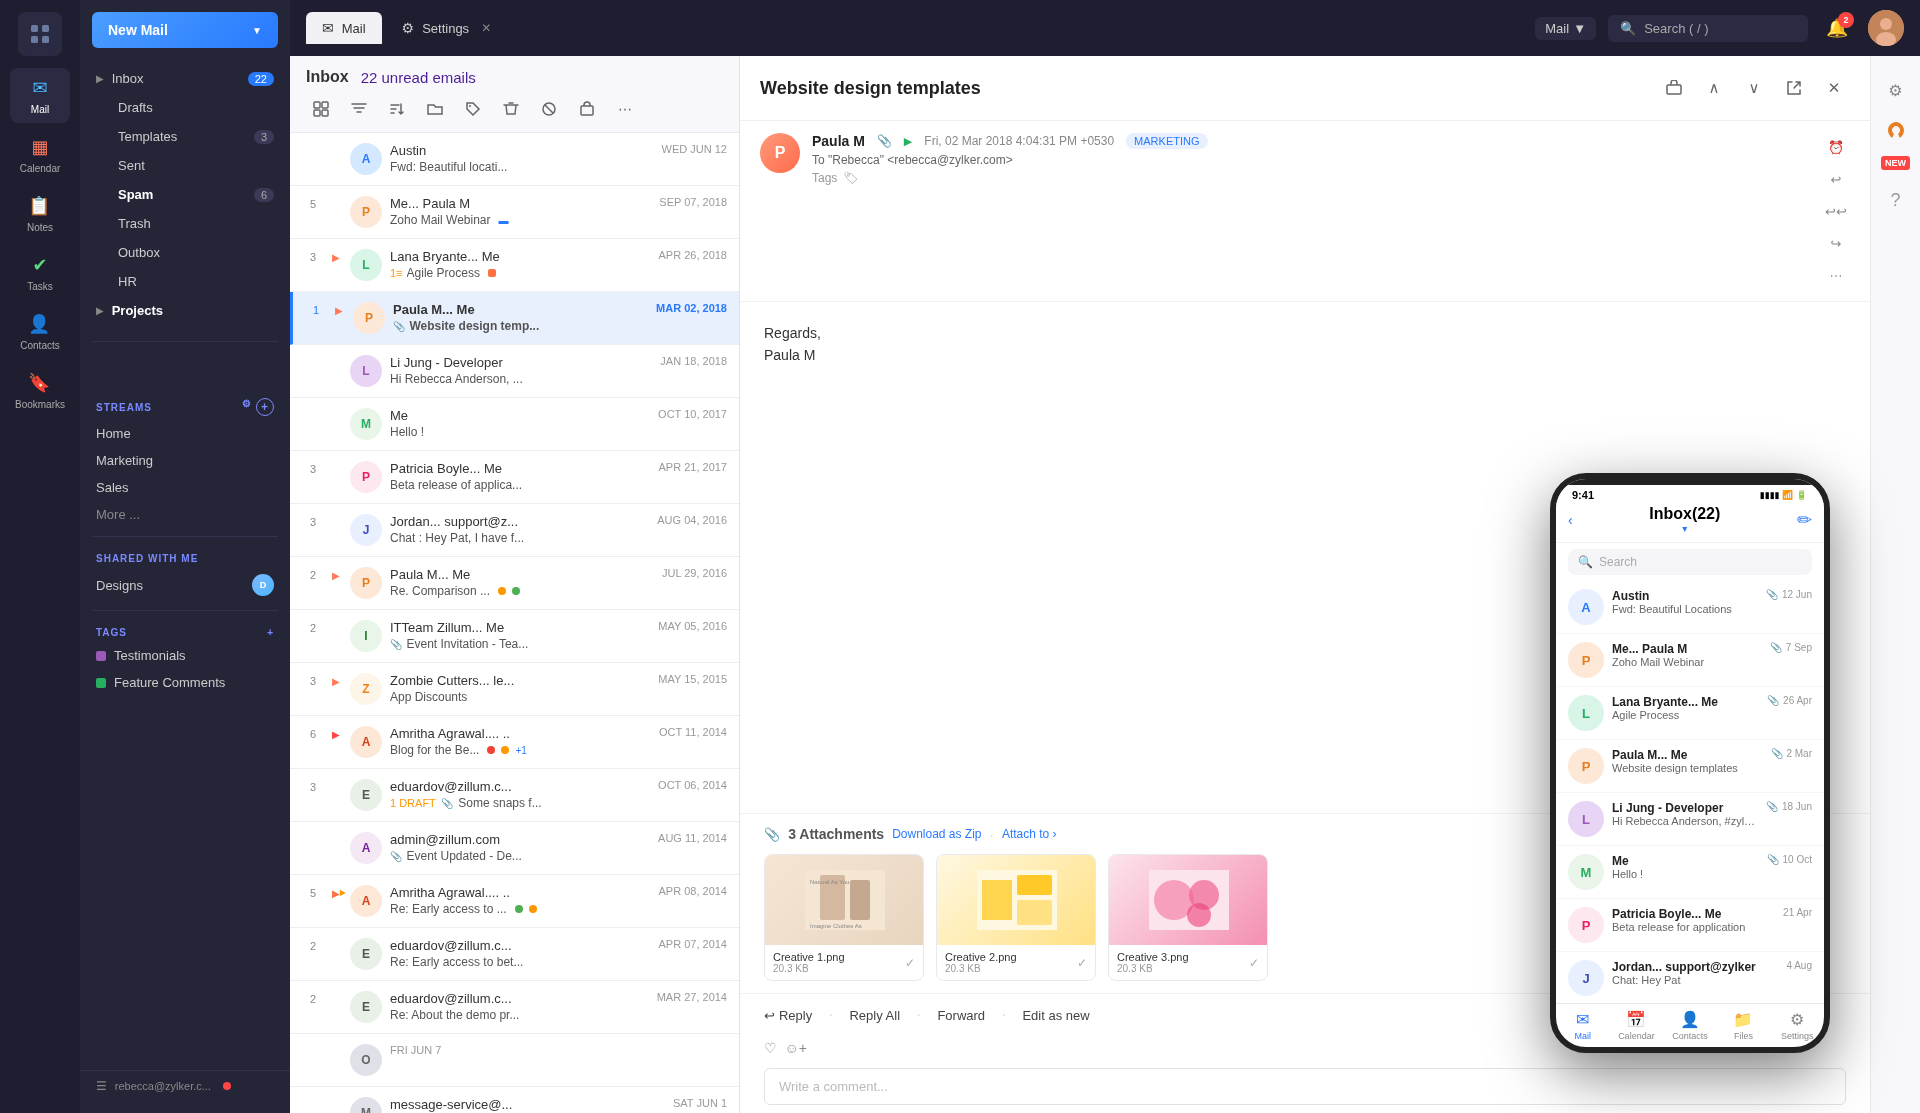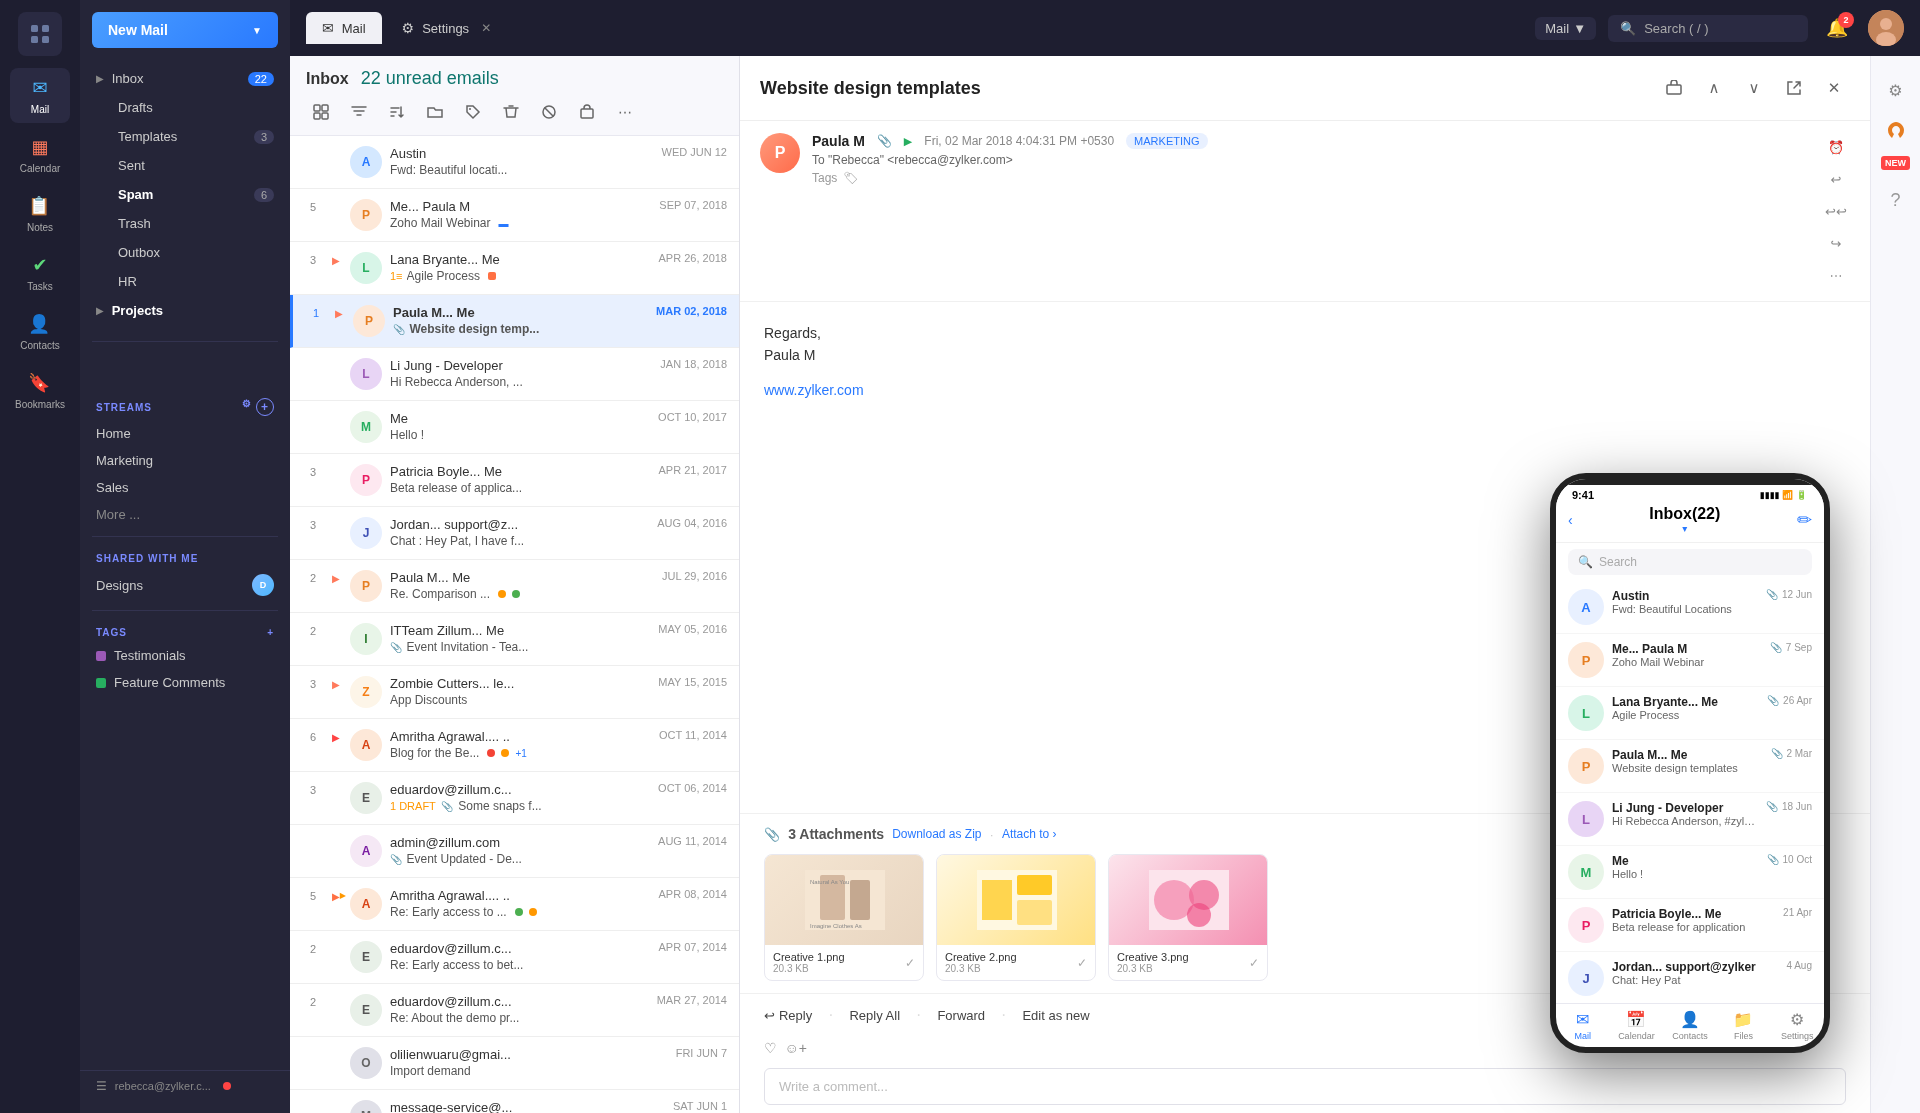--- a/index.html
+++ b/index.html
@@ -274,21 +274,21 @@
       background: #f8f8fc;
       border-bottom: 1px solid #e8e8f0;
     }
     .email-list-title-row {
       display: flex; align-items: center; gap: 12px;
       margin-bottom: 8px;
     }
     .email-list-title {
       font-size: 16px; font-weight: 600; color: #333;
     }
-    .unread-count { font-size: 18px; color: #0f766e; font-weight: 500; cursor: pointer; }
+    .unread-count { font-size: 15px; color: #4c1d95; font-weight: 500; cursor: pointer; }
     .email-list-toolbar {
       display: flex; align-items: center; gap: 8px;
     }
     .toolbar-btn {
       width: 30px; height: 30px;
       display: flex; align-items: center; justify-content: center;
       color: #666; font-size: 14px; cursor: pointer;
       border-radius: 4px;
     }
     .email-list-body {
@@ -1091,26 +1091,20 @@
           </div>
           <div class="email-date-col">MAR 27, 2014</div>
         </div>
 
         <div class="email-row">
           <div class="email-count-col"></div>
           <div class="email-flag"></div>
           <div class="email-avatar-col">
               <div class="email-avatar" style="background:#e0e0e8;color:#666;">O</div>
             </div>
-          <div class="email-body-col">
-            <div class="email-sender">olilienwuaru@gmai...</div>
-            <div class="email-subject-row">
-              <span class="email-subject">Import demand</span>
-            </div>
-          </div>
           <div class="email-date-col">FRI JUN 7</div>
         </div>
 
         <div class="email-row">
           <div class="email-count-col"></div>
           <div class="email-flag"></div>
           <div class="email-avatar-col">
               <div class="email-avatar" style="background:#e0e0e8;color:#666;">M</div>
             </div>
           <div class="email-body-col">
@@ -1164,23 +1158,20 @@
           <div class="meta-action-btn">⏰</div>
           <div class="meta-action-btn">↩</div>
           <div class="meta-action-btn">↩↩</div>
           <div class="meta-action-btn">↪</div>
           <div class="meta-action-btn">⋯</div>
         </div>
       </div>
 
       <div class="email-detail-body">
         <div class="email-body-text">Regards,<br>Paula M</div>
-        <div class="email-body-text">
-          <a class="email-link">www.zylker.com</a>
-        </div>
       </div>
 
       <div class="attachments-section">
         <div class="attachments-header">
           <span>📎</span>
           <span class="attachment-count">3 Attachments</span>
           <span class="attachment-link">Download as Zip</span>
           <span style="color:#ccc;">·</span>
           <span class="attachment-link">Attach to ›</span>
         </div>

